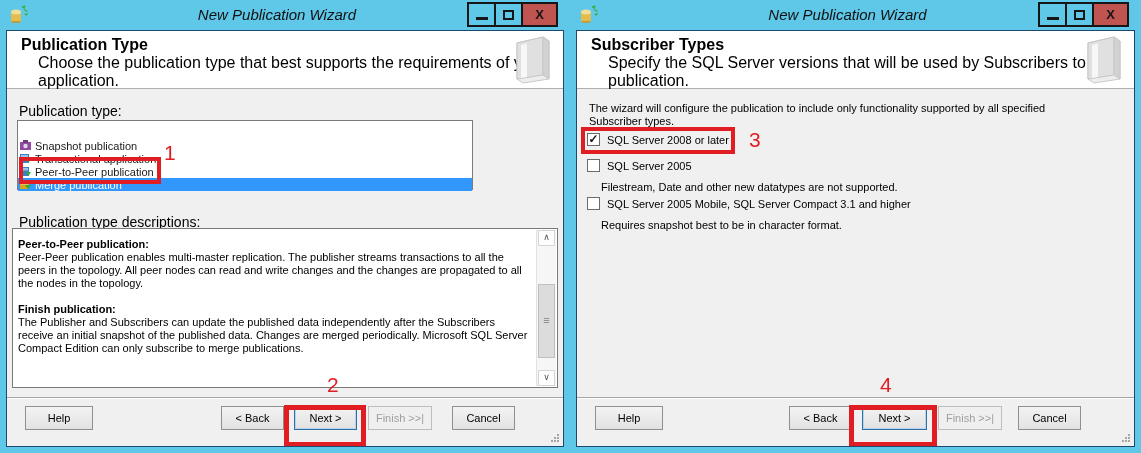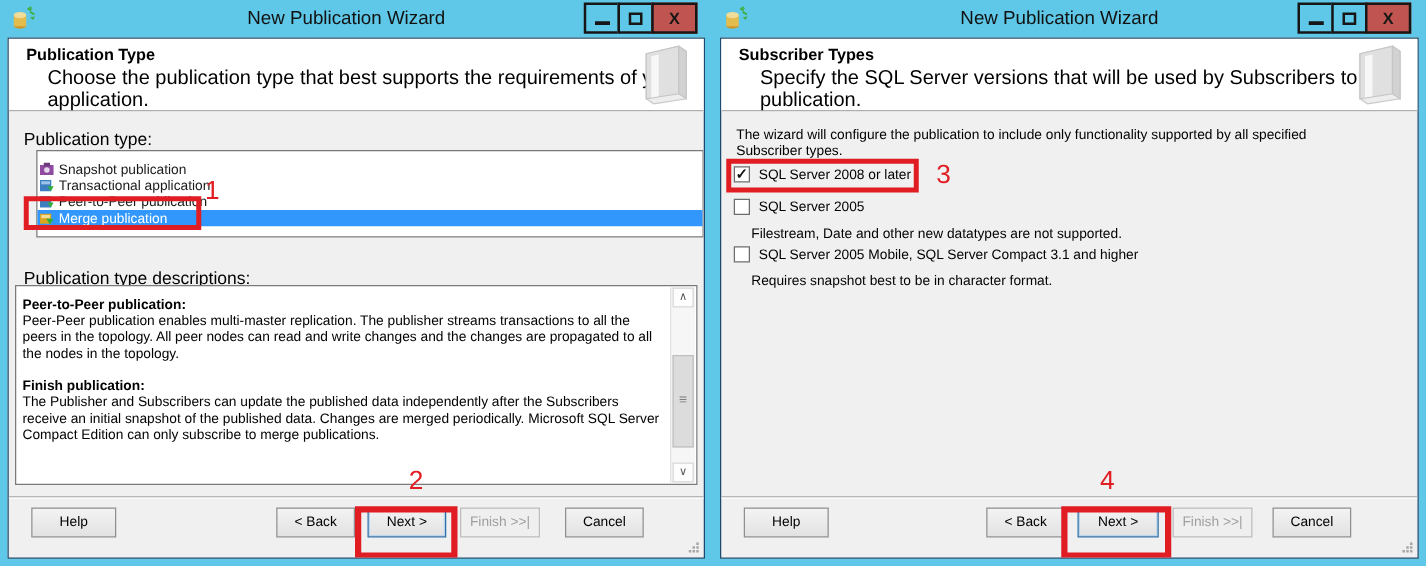--- a/index.html
+++ b/index.html
@@ -3,36 +3,36 @@
 <meta charset="utf-8">
 <style>
   html,body{margin:0;padding:0;}
   .canvas{position:relative;width:1141px;height:453px;background:#5fc8e8;overflow:hidden;
           font-family:"Liberation Sans", sans-serif;color:#1a1a1a;}
   .window{position:absolute;top:0;height:453px;}
   .w-left{left:0;width:570px;}
   .w-right{left:570px;width:571px;}
   .titlebar{position:absolute;left:0;top:0;right:0;height:30px;background:#5fc8e8;}
   .app-icon{position:absolute;left:8px;top:4px;width:22px;height:22px;}
-  .title-text{position:absolute;left:0;right:16px;top:6px;text-align:center;font-size:15px;color:#111;}
+  .title-text{position:absolute;left:0;right:16px;top:6px;text-align:center;font-size:15px;color:#111;font-style:italic;}
   .controls{position:absolute;right:12px;top:2px;display:flex;}
   .ctl{width:29px;height:25px;border:2px solid #161616;box-sizing:border-box;margin-left:-2px;
        display:flex;align-items:center;justify-content:center;background:#5fc8e8;cursor:default;}
   .ctl.close{width:37px;background:#bf5450;font-weight:bold;font-size:13px;color:#161616;}
   .minbar{width:12px;height:3px;background:#161616;margin-top:8px;}
   .maxsq{width:11px;height:10px;border:2px solid #161616;box-sizing:border-box;}
   .inner{position:absolute;left:6px;right:6px;top:30px;bottom:6px;border:1px solid #1c4a6e;
          background:#f0f0f0;overflow:hidden;}
   .banner{position:absolute;left:0;right:0;top:0;height:57px;background:#ffffff;border-bottom:1px solid #aeaeae;}
-  .banner h1{position:absolute;left:14px;top:5px;margin:0;font-size:13px;font-weight:bold;color:#000;}
+  .banner h1{position:absolute;left:14px;top:5px;margin:0;font-size:16px;font-weight:bold;color:#000;}
   .banner p{position:absolute;left:31px;top:23px;margin:0;font-size:16px;color:#000;}
   .book-icon{position:absolute;right:4px;top:2px;}
   .field-label{position:absolute;font-size:14px;color:#000;}
-  .listbox{position:absolute;left:22px;top:89px;width:534px;height:70px;background:#fff;
-           border:1px solid #7a7a7a;box-sizing:border-box;padding-top:8px;}
+  .listbox{position:absolute;left:10px;top:89px;width:456px;height:70px;background:#fff;
+           border:1px solid #7a7a7a;box-sizing:border-box;padding-top:18px;}
   .lrow{display:flex;align-items:center;height:13px;font-size:11px;padding-left:2px;cursor:default;}
   .lrow svg{margin-right:4px;flex:0 0 auto;}
   .lrow.selected{background:#3297fd;color:#fff;}
   .descwrap{position:absolute;left:5px;top:197px;width:546px;height:160px;background:#fff;
             border:1px solid #7a7a7a;box-sizing:border-box;}
   .desctext{position:absolute;left:0;top:0;right:21px;bottom:0;padding:9px 4px 4px 5px;
             font-size:11px;line-height:13px;color:#000;overflow:hidden;}
   .desctext .dh{font-weight:bold;margin:0;}
   .desctext .db{margin:0 0 13px 0;}
   .sbar{position:absolute;top:1px;right:1px;bottom:1px;width:19px;background:#f6f6f6;border-left:1px solid #e2e2e2;}

